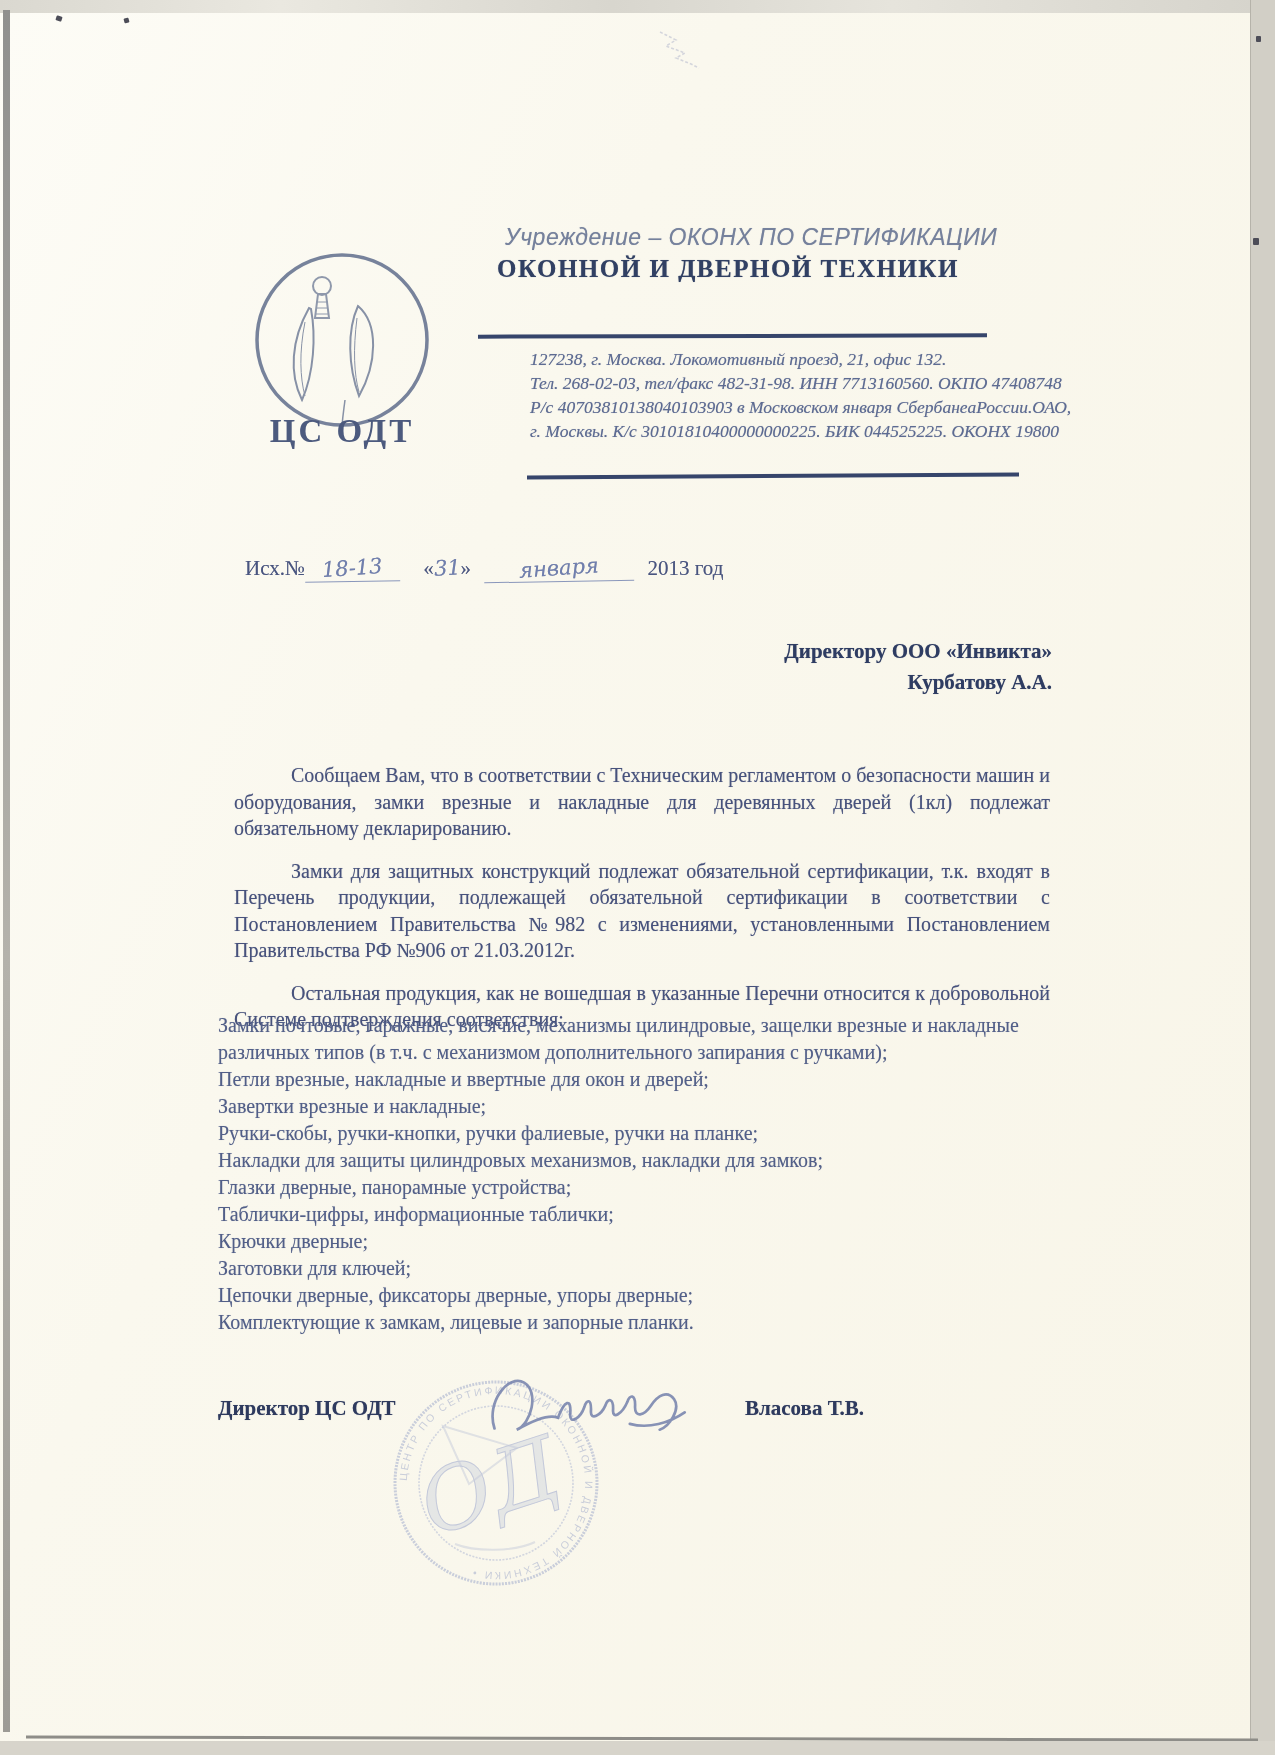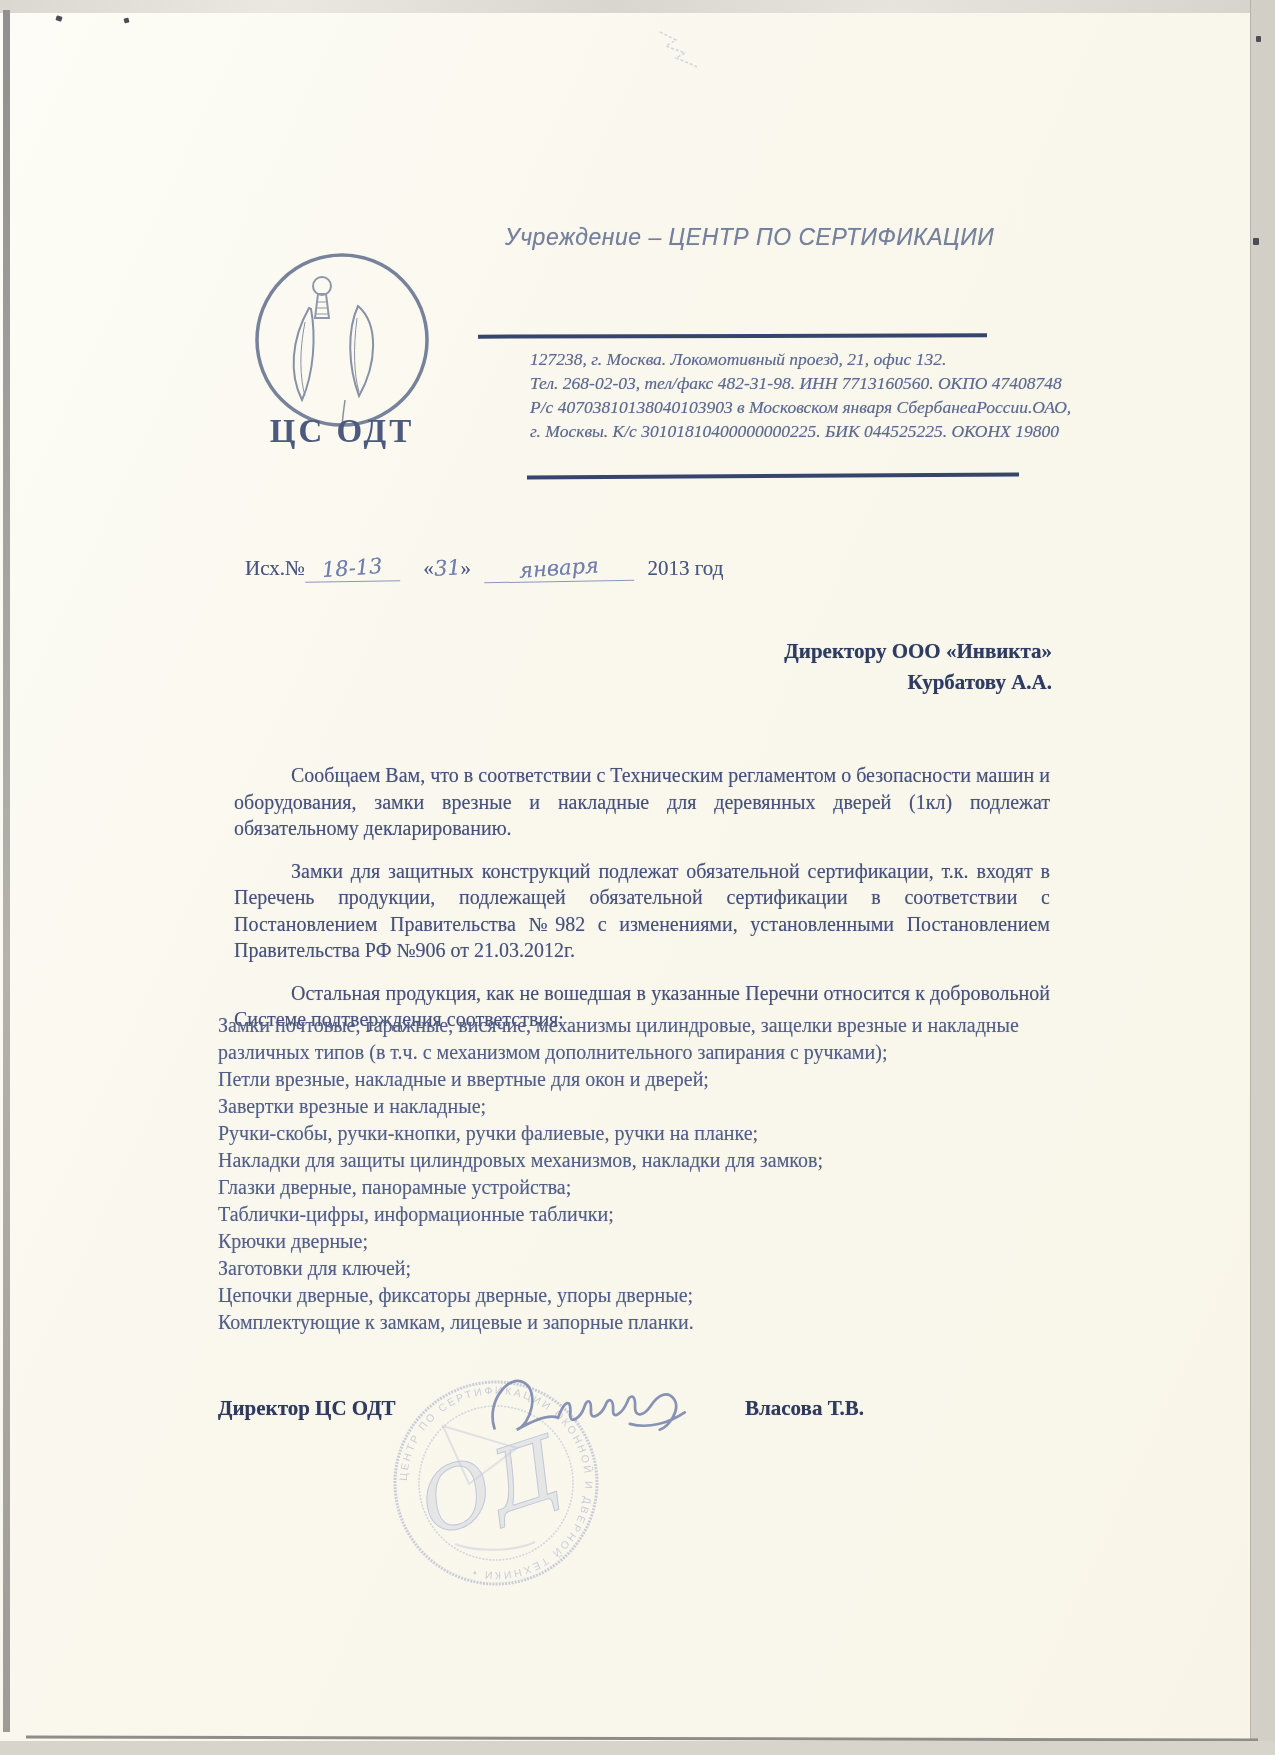--- a/index.html
+++ b/index.html
@@ -102,21 +102,22 @@
     </g>
 
     <g stroke="#6b7894" fill="none" stroke-width="2" opacity=".8">
       <path d="M113,60 C134,78 132,118 114,150 C103,120 102,84 113,60 Z"></path>
       <path d="M112,72 C108,104 109,128 114,146" stroke-width="1"></path>
       <path d="M100,154 C98,170 96,181 97,192" stroke-width="1.5"></path>
     </g>
     <text x="97" y="196" text-anchor="middle" font-family="Liberation Serif, serif" font-size="33" font-weight="bold" fill="#4c5a7e" letter-spacing="3">ЦС ОДТ</text>
   </svg>
 
-  <div class="abs org-type">Учреждение – ЦЕНТР ПО  СЕРТИФИКАЦИИ</div>
+  <div class="abs org-type">Учреждение – ОКОНХ ПО  СЕРТИФИКАЦИИ</div>
+  <div class="abs org-name">ОКОННОЙ И ДВЕРНОЙ ТЕХНИКИ</div>
 
   <div class="abs rule rule-top"></div>
   <div class="abs address">
     <div>127238,  г. Москва.  Локомотивный проезд, 21,  офис 132.</div>
     <div>Тел. 268-02-03,  тел/факс 482-31-98. ИНН 7713160560. ОКПО 47408748</div>
     <div>Р/с 40703810138040103903 в Московском января  СбербанеаРоссии.ОАО,</div>
     <div>г. Москвы. К/с 30101810400000000225. БИК 044525225. ОКОНХ 19800</div>
   </div>
   <div class="abs rule rule-bottom"></div>
 

